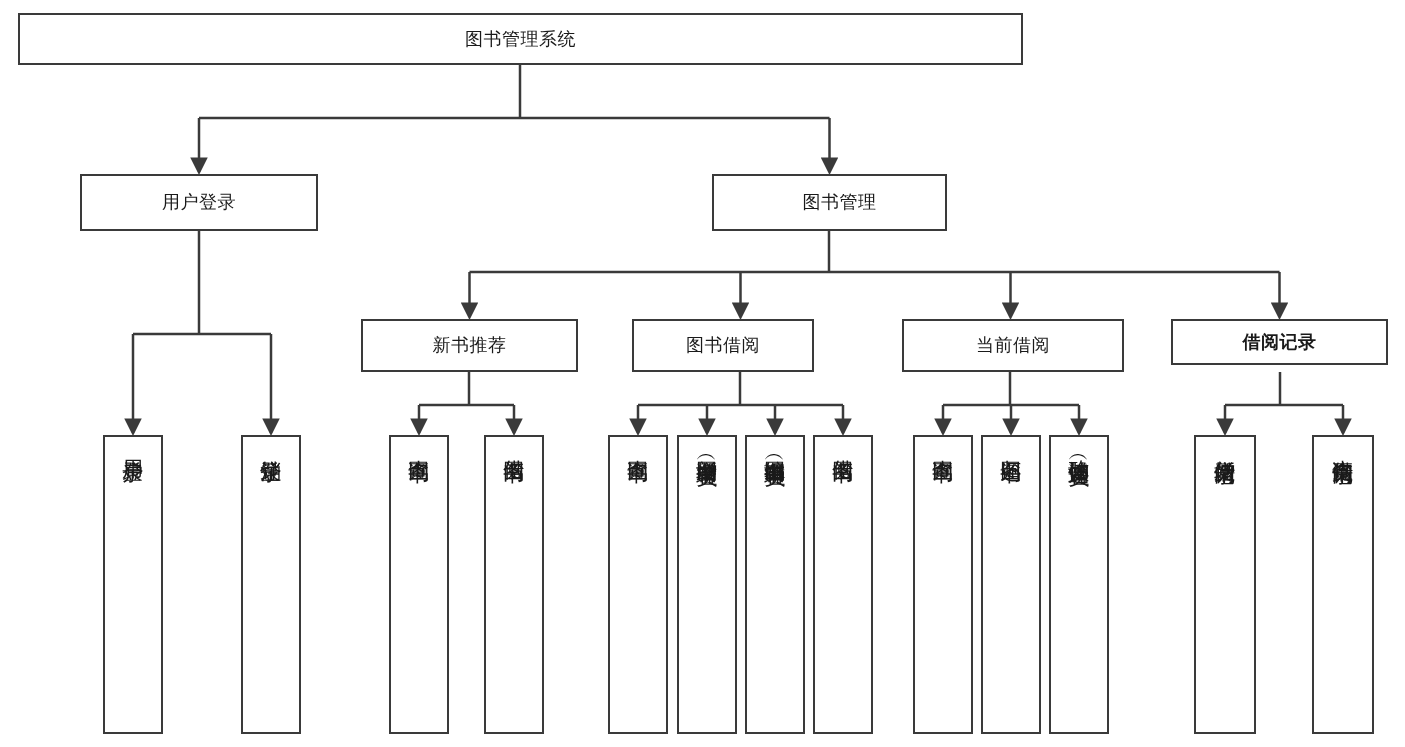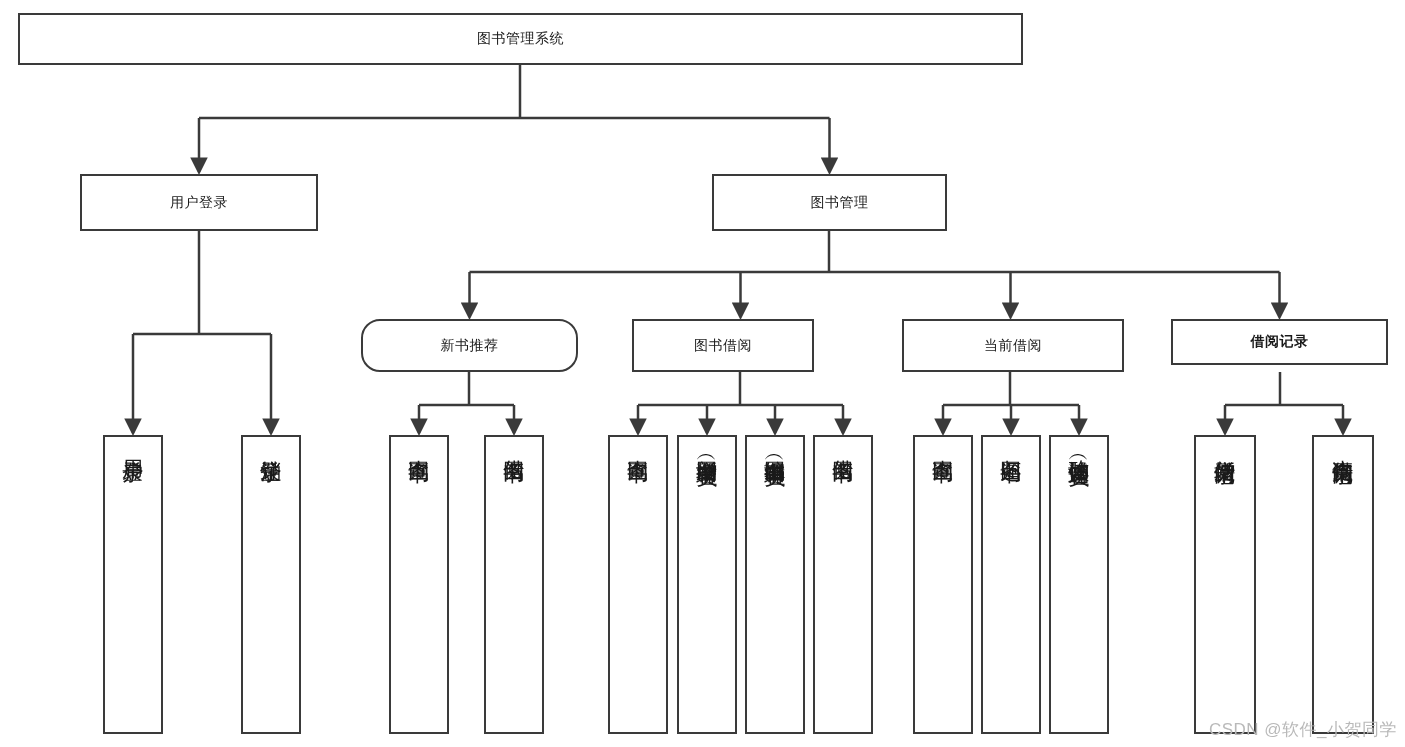--- a/index.html
+++ b/index.html
@@ -28,21 +28,21 @@
     position: absolute;
     box-sizing: border-box;
     background: #ffffff;
     border: 2px solid #3a3a3a;
     display: flex;
     align-items: center;
     justify-content: center;
     color: #1a1a1a;
   }
   .node-label {
-    font-size: 14px;
+    font-size: 18px;
     line-height: 1.12;
     letter-spacing: 0.5px;
     white-space: pre-line;
     text-align: right;
   }
   .node.horizontal .node-label {
     writing-mode: horizontal-tb;
   }
   .node.vertical {
     align-items: flex-start;
@@ -119,21 +119,21 @@
   <div id="nodes-layer">
       <div class="node horizontal" style="left: 18px; top: 13px; width: 1005px; height: 52px;">
         <div class="node-label">图书管理系统</div>
       </div>
       <div class="node horizontal" style="left: 80px; top: 174px; width: 238px; height: 57px;">
         <div class="node-label">用户登录</div>
       </div>
       <div class="node horizontal" style="left: 712px; top: 174px; width: 235px; height: 57px; padding-left: 20px;">
         <div class="node-label">图书管理</div>
       </div>
-      <div class="node horizontal" style="left: 361px; top: 319px; width: 217px; height: 53px; border-radius: 19px;">
+      <div class="node horizontal" style="left: 361px; top: 319px; width: 217px; height: 53px;">
         <div class="node-label">新书推荐</div>
       </div>
       <div class="node horizontal" style="left: 632px; top: 319px; width: 182px; height: 53px;">
         <div class="node-label">图书借阅</div>
       </div>
       <div class="node horizontal" style="left: 902px; top: 319px; width: 222px; height: 53px;">
         <div class="node-label">当前借阅</div>
       </div>
       <div class="node horizontal" style="left: 1171px; top: 319px; width: 217px; height: 46px; font-weight: bold;">
         <div class="node-label">借阅记录</div>
@@ -172,14 +172,13 @@
         <div class="node-label">确认归还（管理员）</div>
       </div>
       <div class="node vertical" style="left: 1194px; top: 435px; width: 62px; height: 299px;">
         <div class="node-label">新增借阅记录</div>
       </div>
       <div class="node vertical" style="left: 1312px; top: 435px; width: 62px; height: 299px;">
         <div class="node-label">查询借阅记录</div>
       </div>
     </div>
 
-  <div class="watermark">CSDN @软件_小贺同学</div>
 </div>
 
 </body></html>

